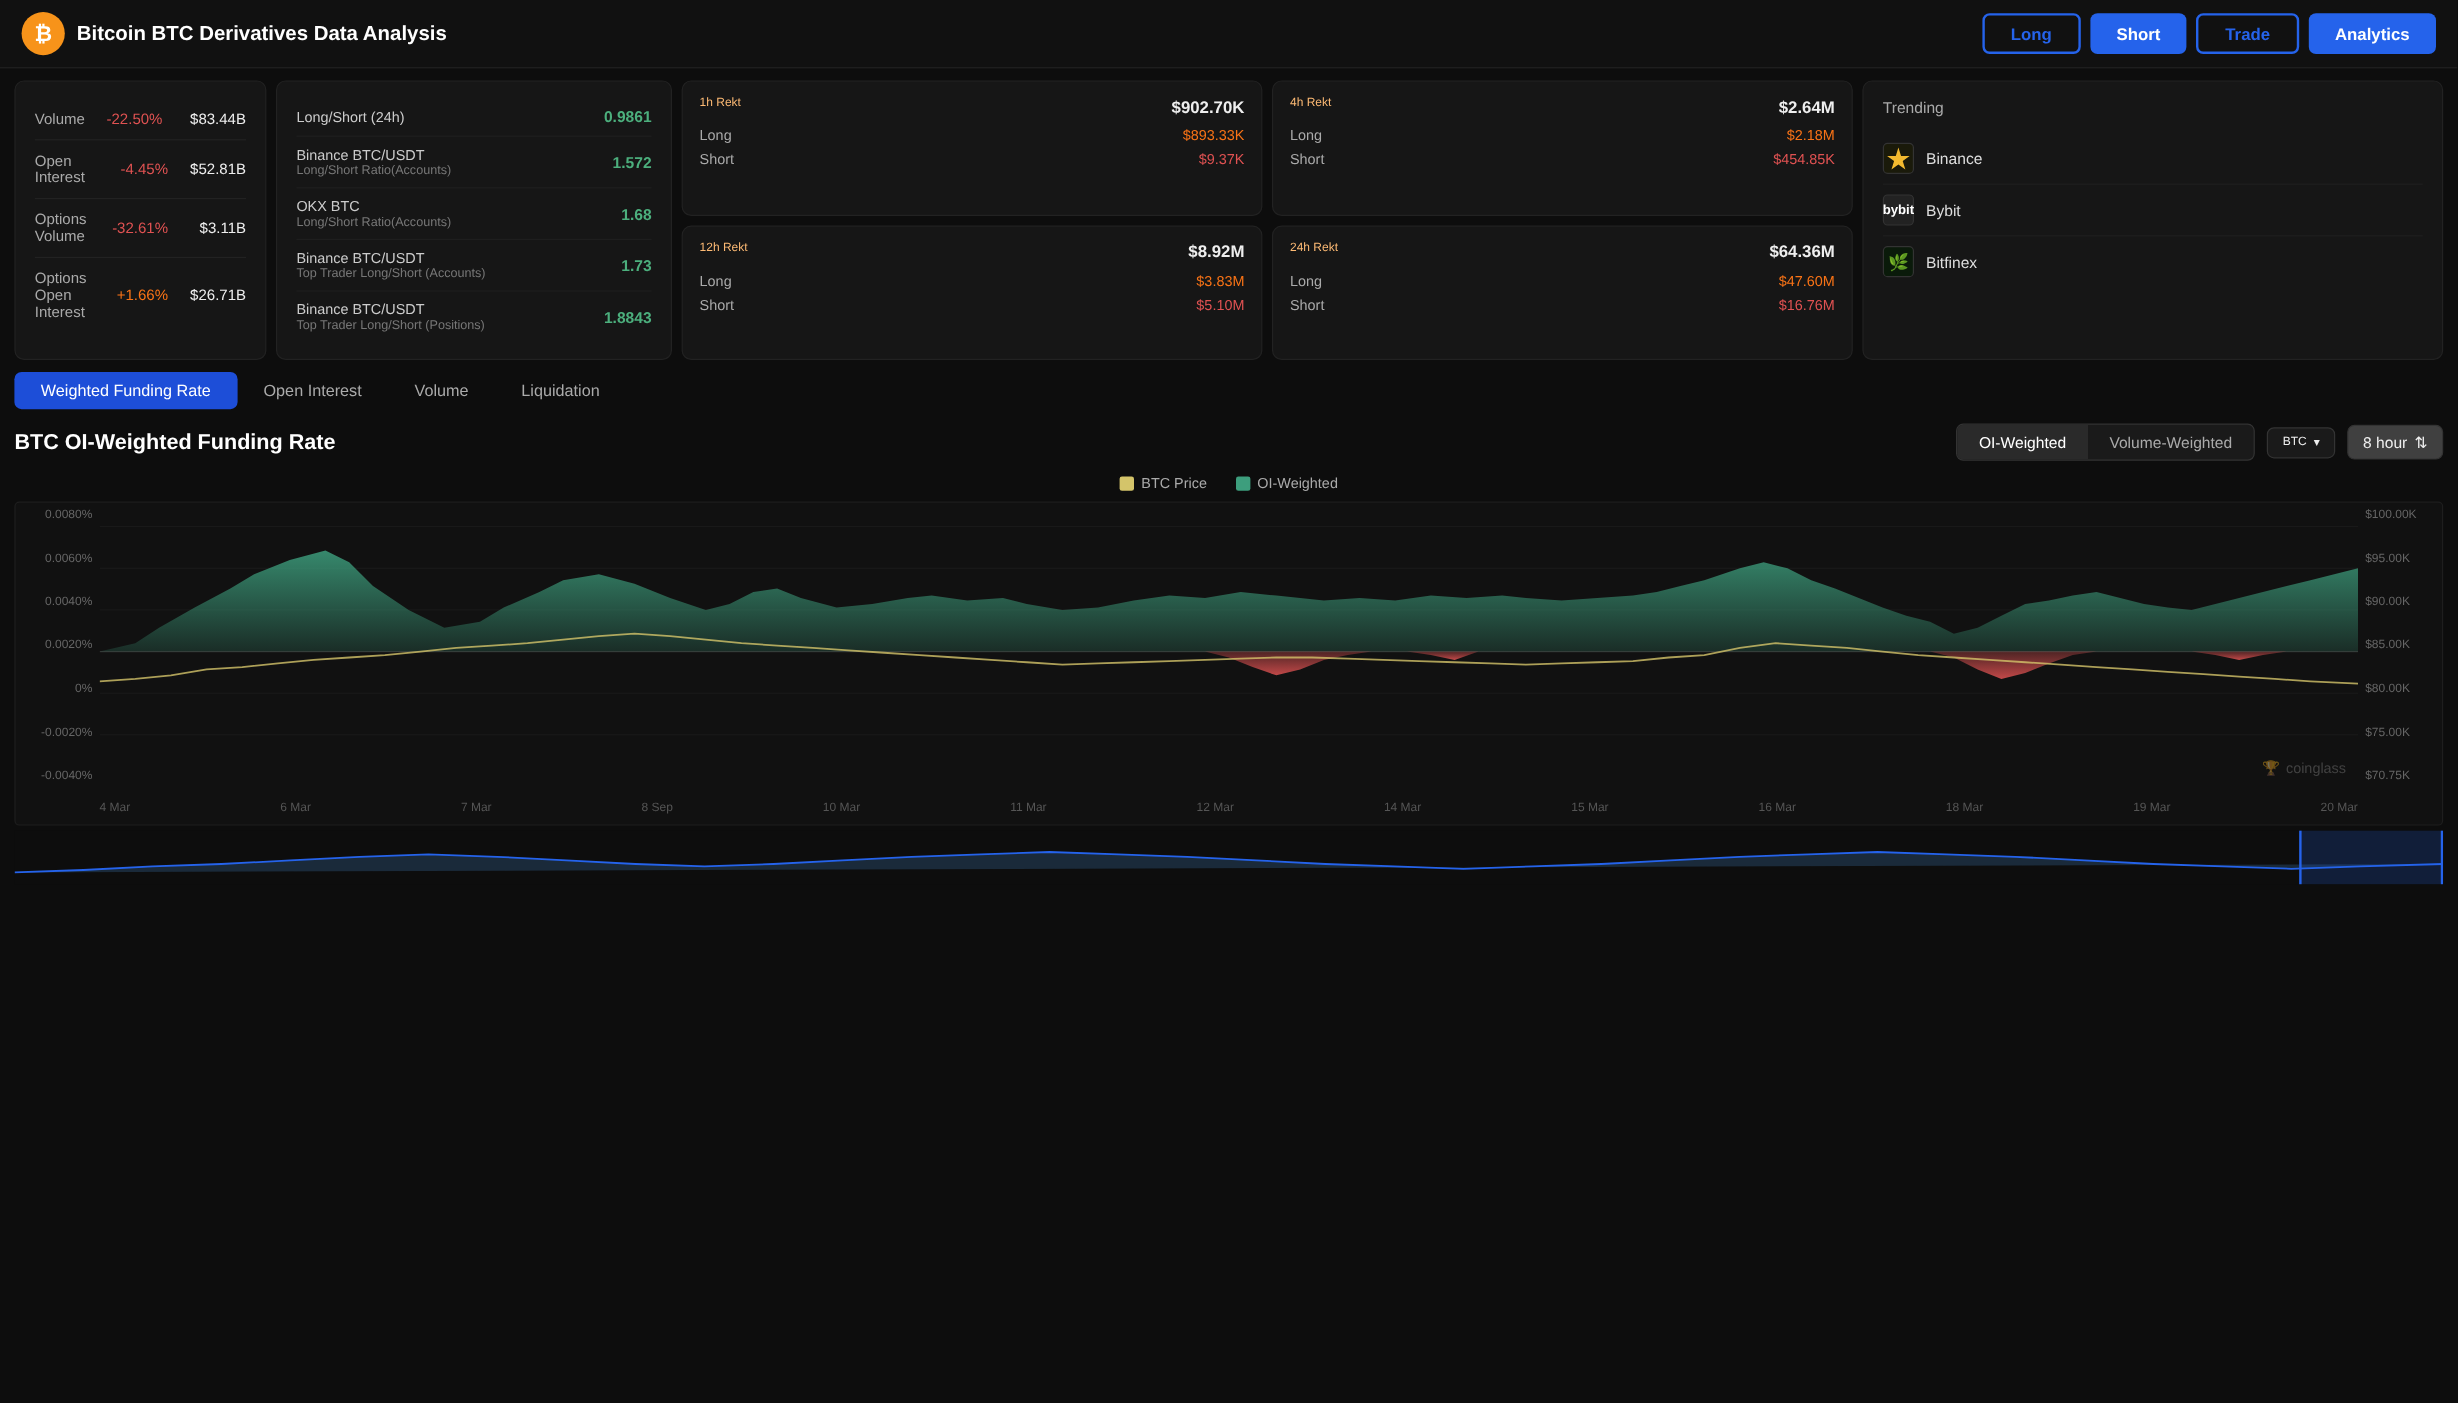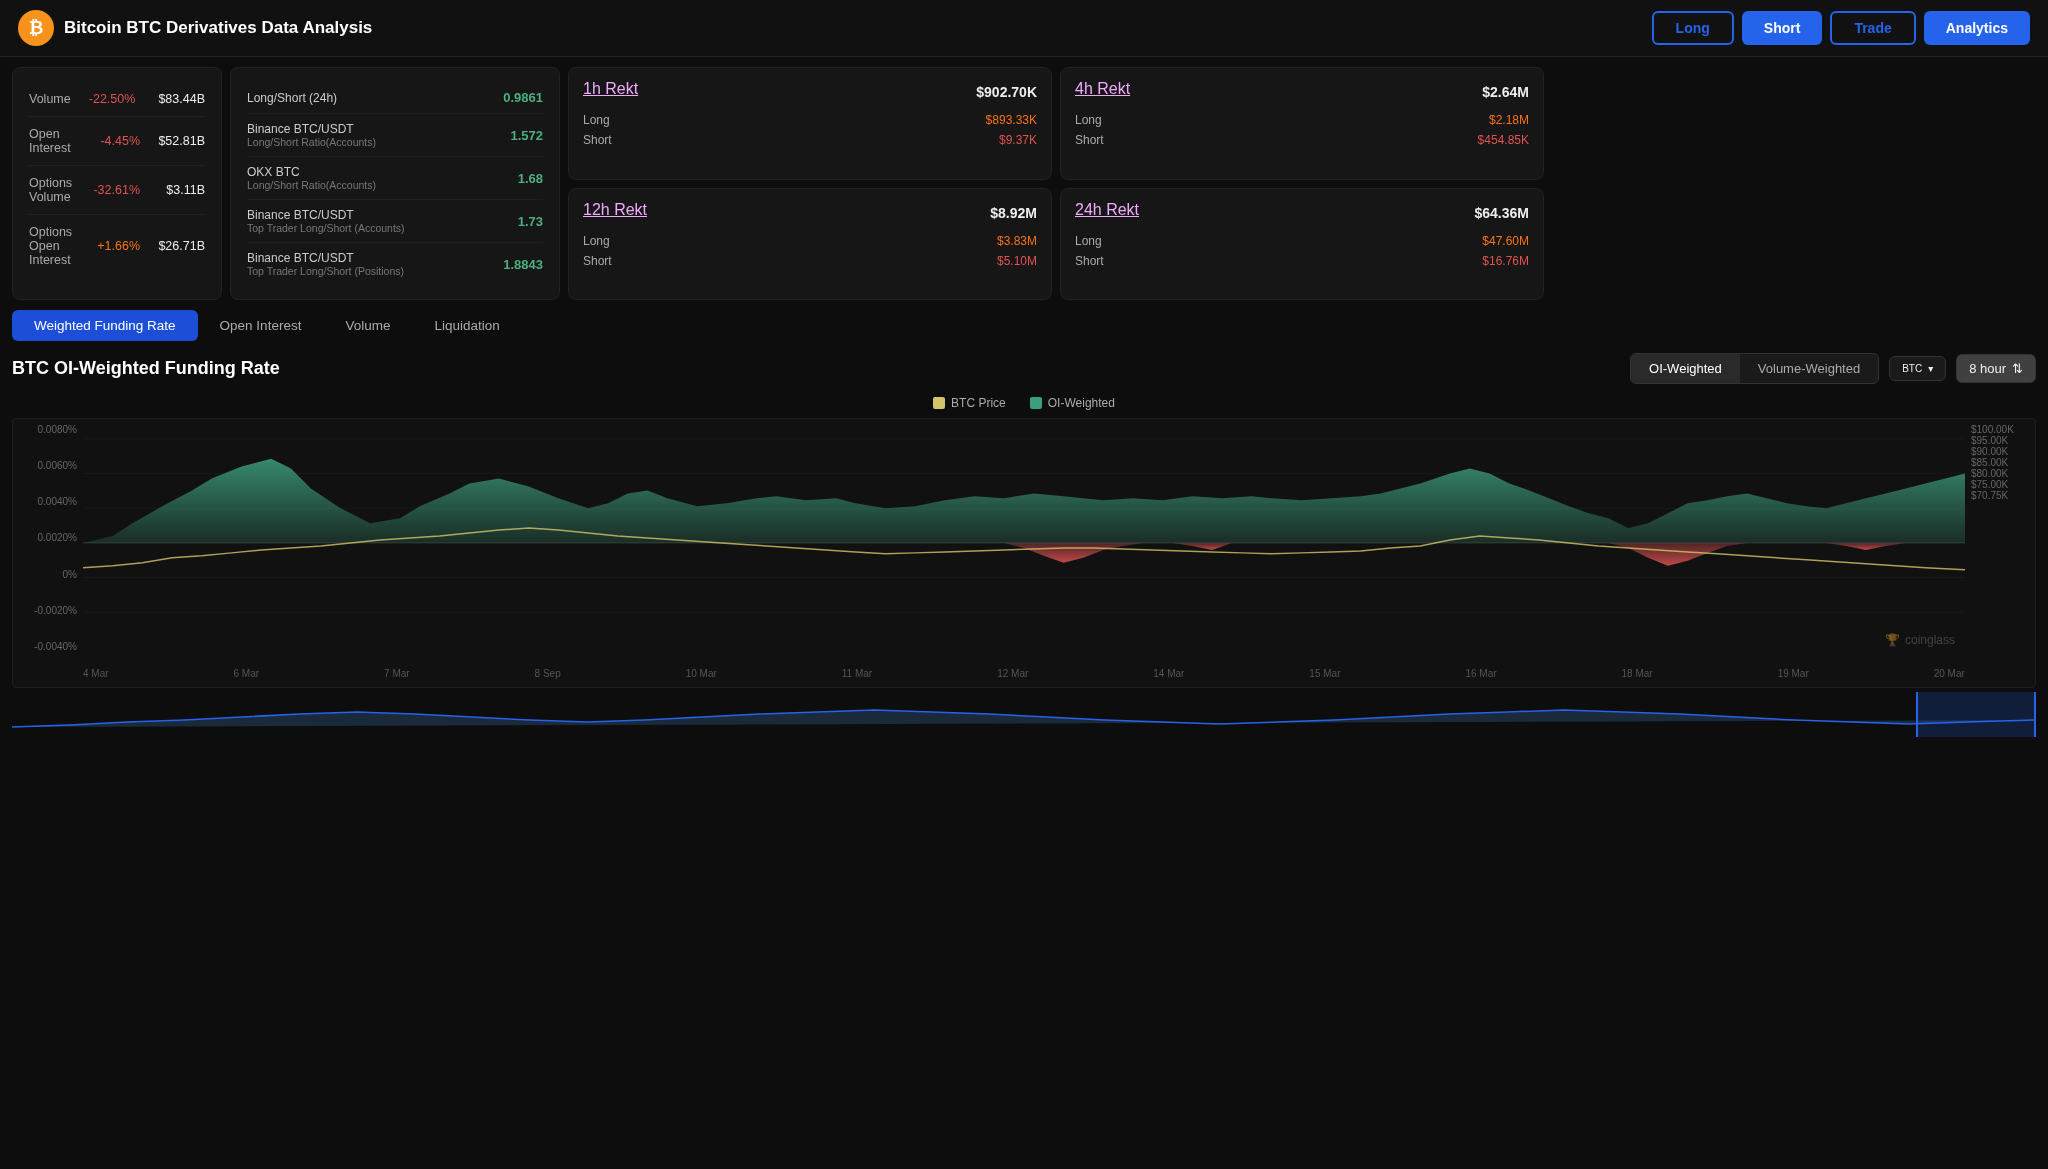--- a/index.html
+++ b/index.html
@@ -106,21 +106,21 @@
     .ls-row:last-child { border-bottom: none; }
     .ls-label { color: #ccc; font-size: 12px; }
     .ls-sublabel { color: #777; font-size: 10.5px; }
     .ls-val { color: #4caf7d; font-size: 13px; font-weight: 600; }
     .rekt-panel {
       background: #161616;
       border: 1px solid #222;
       border-radius: 8px;
       padding: 12px 14px;
     }
-    .rekt-title { color: #f0abfc; font-size: 16px; margin-bottom: 6px; text-decoration: underline; }
+    .rekt-title { color: #fdba74; font-size: 10px; margin-bottom: 6px; }
     .rekt-item { display: flex; justify-content: space-between; padding: 3px 0; font-size: 12px; }
     .rekt-item-label { color: #aaa; }
 
     
     .trending-title { color: #aaa; font-size: 13px; margin-bottom: 14px; }
     .trending-item {
       display: flex;
       align-items: center;
       gap: 10px;
       padding: 8px 0;
@@ -269,21 +269,21 @@
       text-align: right;
     }
     .y-axis-right {
       position: absolute;
       right: 0;
       top: 0;
       bottom: 30px;
       width: 70px;
       display: flex;
       flex-direction: column;
-      justify-content: flex-start;
+      justify-content: space-between;
       padding: 5px 6px;
       font-size: 10px;
       color: #666;
     }
 
     .coinglass-watermark {
       position: absolute;
       bottom: 40px;
       right: 80px;
       opacity: 0.4;
@@ -448,20 +448,45 @@
         <span class="rekt-item-label">Long</span>
         <span class="pos">$47.60M</span>
       </div>
           <div class="rekt-item">
         <span class="rekt-item-label">Short</span>
         <span class="neg">$16.76M</span>
       </div>
     </div></div>
   </div>
 
+  <div class="panel">
+    <div class="trending-title">Trending</div>
+    <div id="trending-items">
+        <div class="trending-item">
+      <div class="trending-icon" style="background:#1a1a0a; border:1px solid #333; padding:2px;">
+        <svg width="20" height="20" viewBox="0 0 100 100">
+              <polygon points="50,5 61,40 97,40 68,61 79,96 50,75 21,96 32,61 3,40 39,40" fill="#f3ba2f"></polygon>
+            </svg>
+      </div>
+      <span>Binance</span>
+    </div>
+        <div class="trending-item">
+      <div class="trending-icon" style="background:#222; border:1px solid #333; padding:2px;">
+        <span style="color:#fff; font-size:11px; font-weight:bold;">bybit</span>
+      </div>
+      <span>Bybit</span>
+    </div>
+        <div class="trending-item">
+      <div class="trending-icon" style="background:#0a1a0a; border:1px solid #333; padding:2px;">
+        <span style="color:#4caf7d; font-size:14px;">🌿</span>
+      </div>
+      <span>Bitfinex</span>
+    </div>
+      </div>
+  </div>
 
 </div>
 
 <div class="tabs-row">
   <div id="tabs-container" style="display:flex; gap:0;">
       <button class="tab tab-active">Weighted Funding Rate</button>
       <button class="tab">Open Interest</button>
       <button class="tab">Volume</button>
       <button class="tab">Liquidation</button>
     </div>

